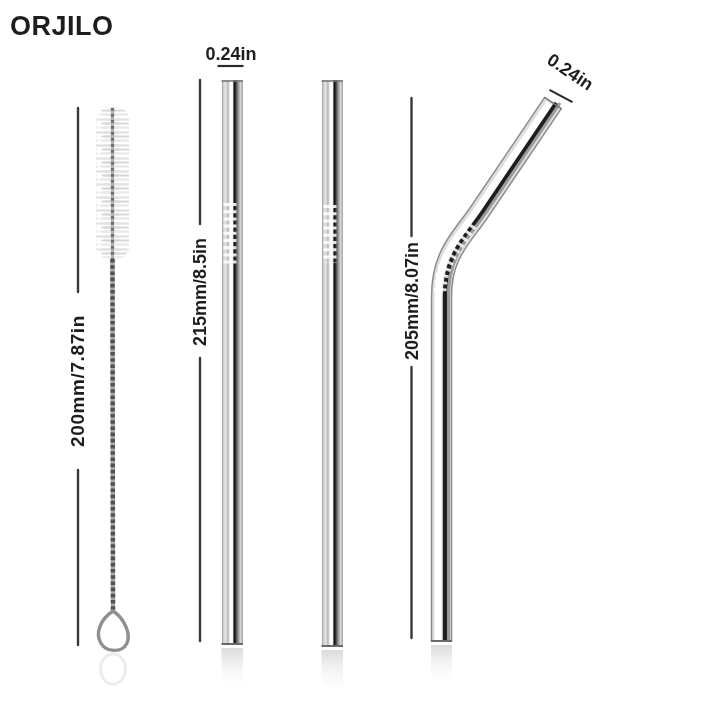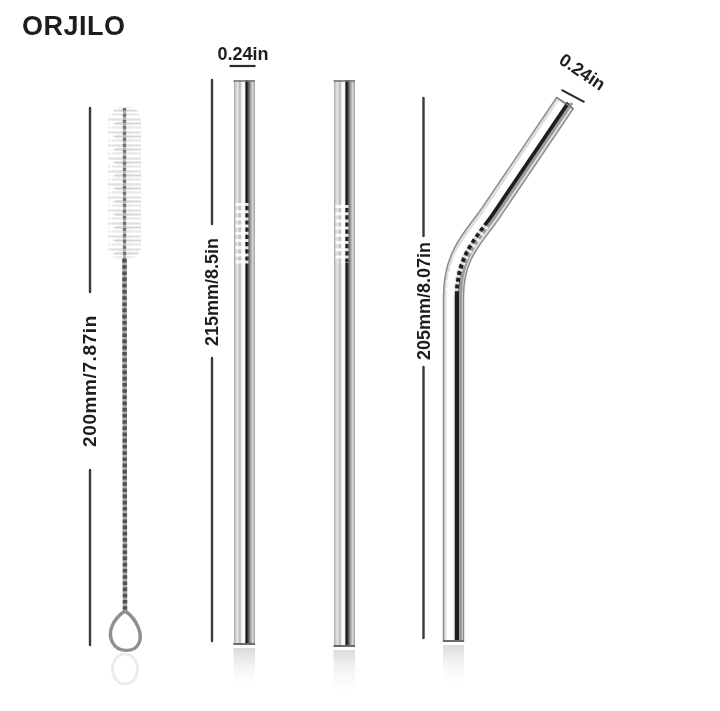--- a/index.html
+++ b/index.html
@@ -1,19 +1,18 @@
 <!DOCTYPE html>
 <html><head>
 <meta charset="utf-8">
 <style>
   html,body{margin:0;padding:0;background:#fff;}
   .canvas{
     width:676px;height:711px;position:relative;background:#ffffff;overflow:hidden;
     font-family:"Liberation Sans",sans-serif;
-    margin-left:12px;
   }
   svg text{
     font-family:"Liberation Sans",sans-serif;
     font-weight:bold;
     fill:#1d1d1d;
   }
   .brand-text{font-size:27px;letter-spacing:.5px;}
   .dim-text{font-size:18px;}
   .dim-text-lg{font-size:19px;letter-spacing:.6px;}
 </style>

